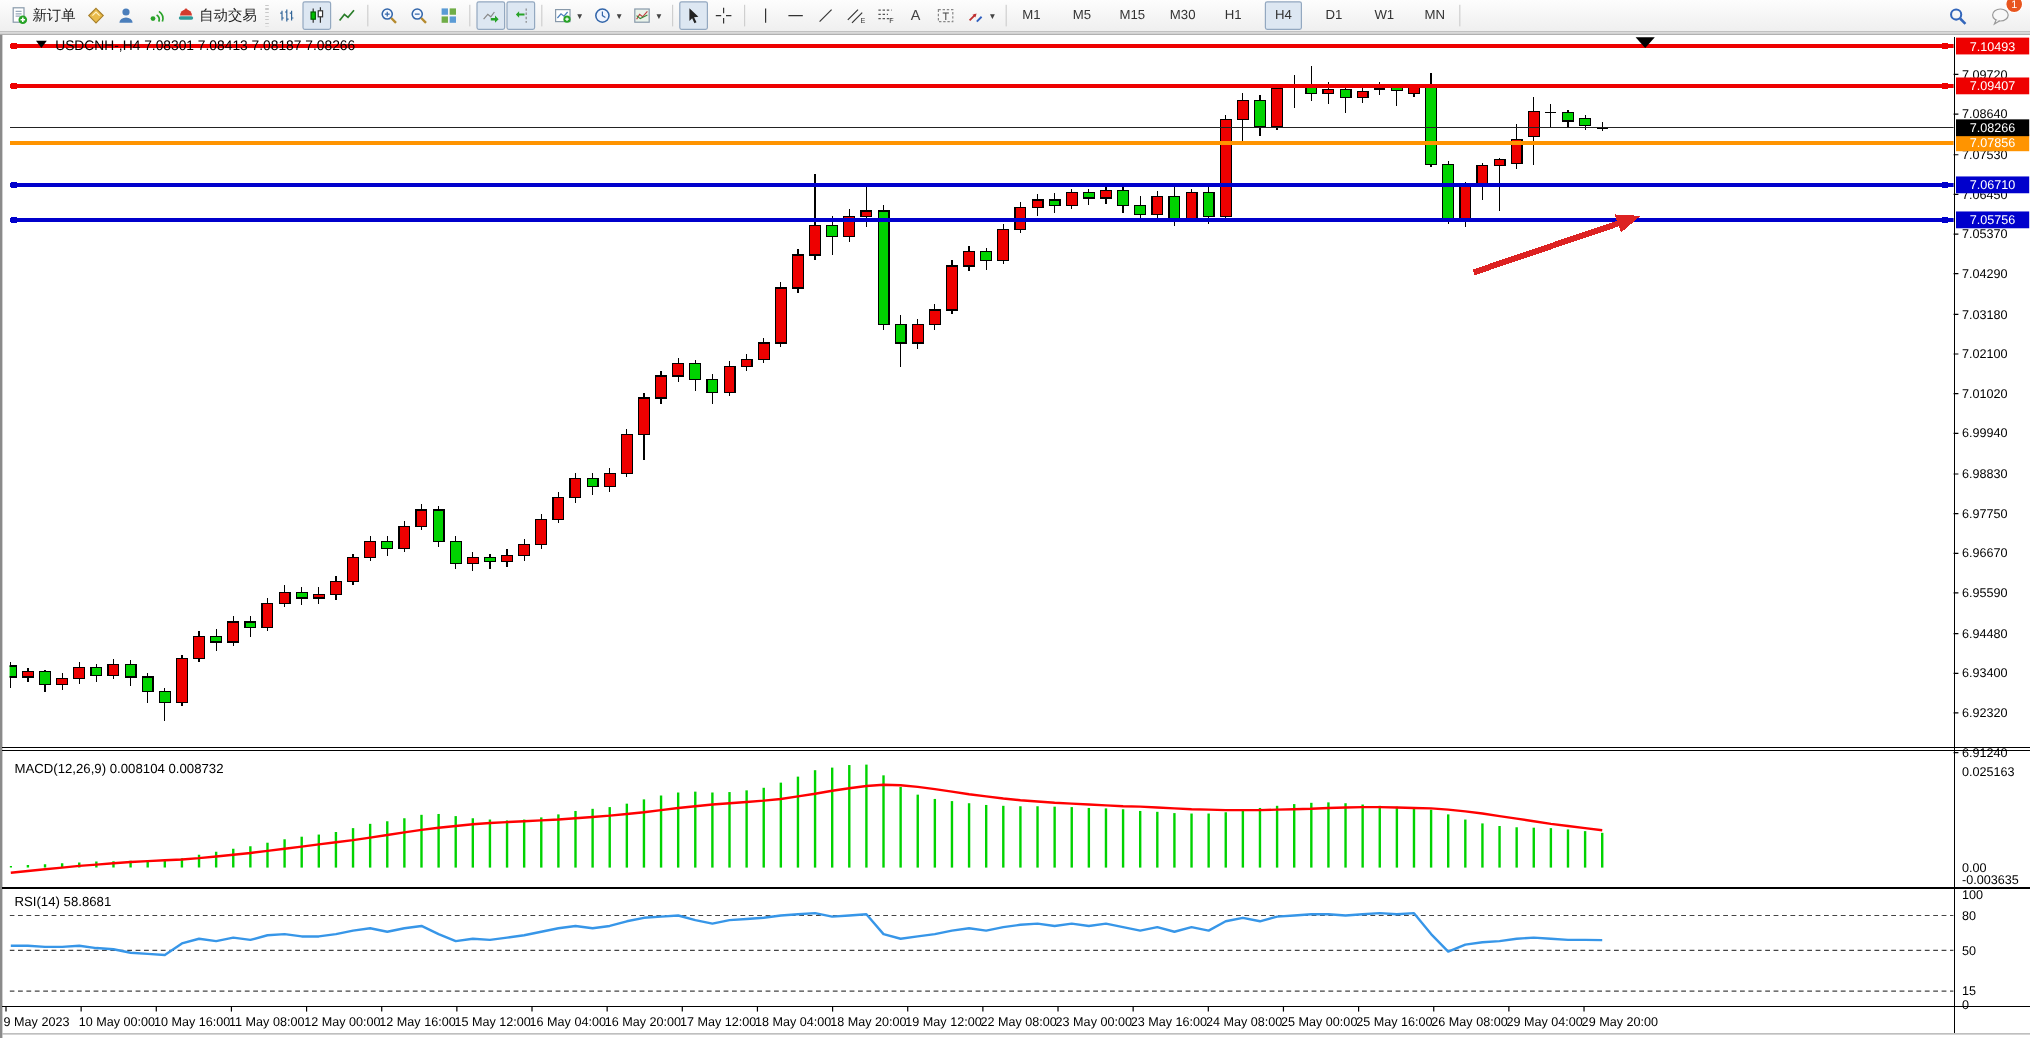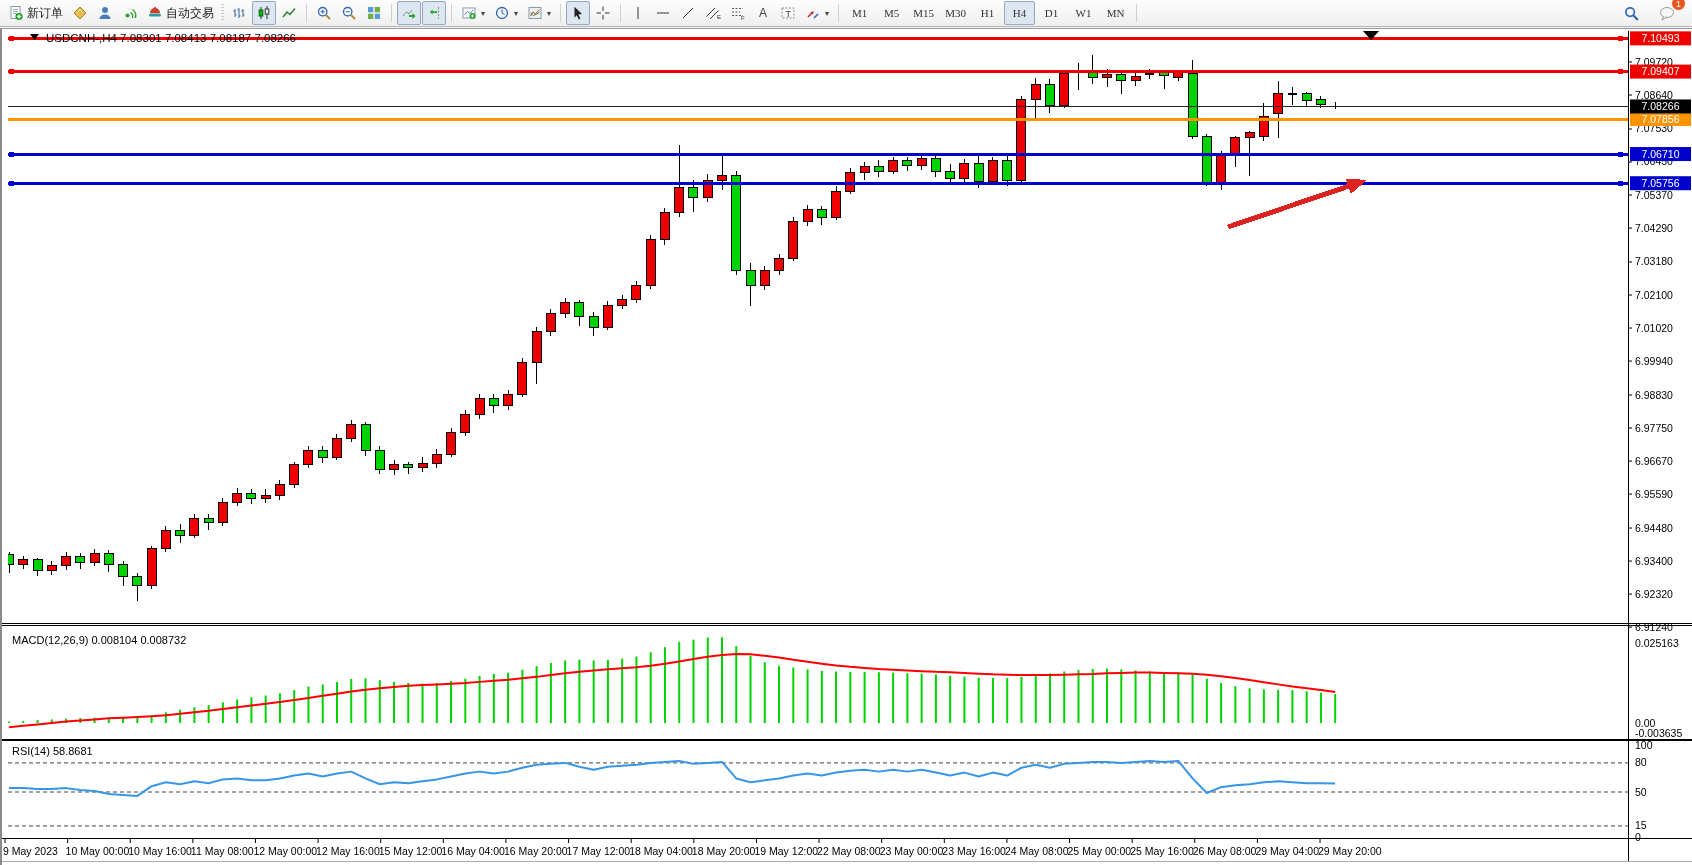--- a/index.html
+++ b/index.html
@@ -247,21 +247,21 @@
       <span>
           <svg width="16" height="16" viewBox="0 0 16 16">
             <path d="M3 12 L8 7" stroke="#c03030" stroke-width="1.6"></path>
             <path d="M8.8 6.2 l-1 3.4 -2.4 -2.4 Z" fill="#c03030"></path>
             <path d="M9 13 L13 9" stroke="#3060c0" stroke-width="1.6"></path>
           </svg>
         </span>
       <span class="caret">▾</span>
     </span>
     <span class="tsep"></span>
-    <span id="tf-container" style="display:inline-flex;gap:1px;font-family:Liberation Serif, serif;">
+    <span id="tf-container" style="display:inline-flex;gap:11px;">
         <span class="tbtn tf">M1</span>
         <span class="tbtn tf">M5</span>
         <span class="tbtn tf">M15</span>
         <span class="tbtn tf">M30</span>
         <span class="tbtn tf">H1</span>
         <span class="tbtn tf active">H4</span>
         <span class="tbtn tf">D1</span>
         <span class="tbtn tf">W1</span>
         <span class="tbtn tf">MN</span>
       </span>

